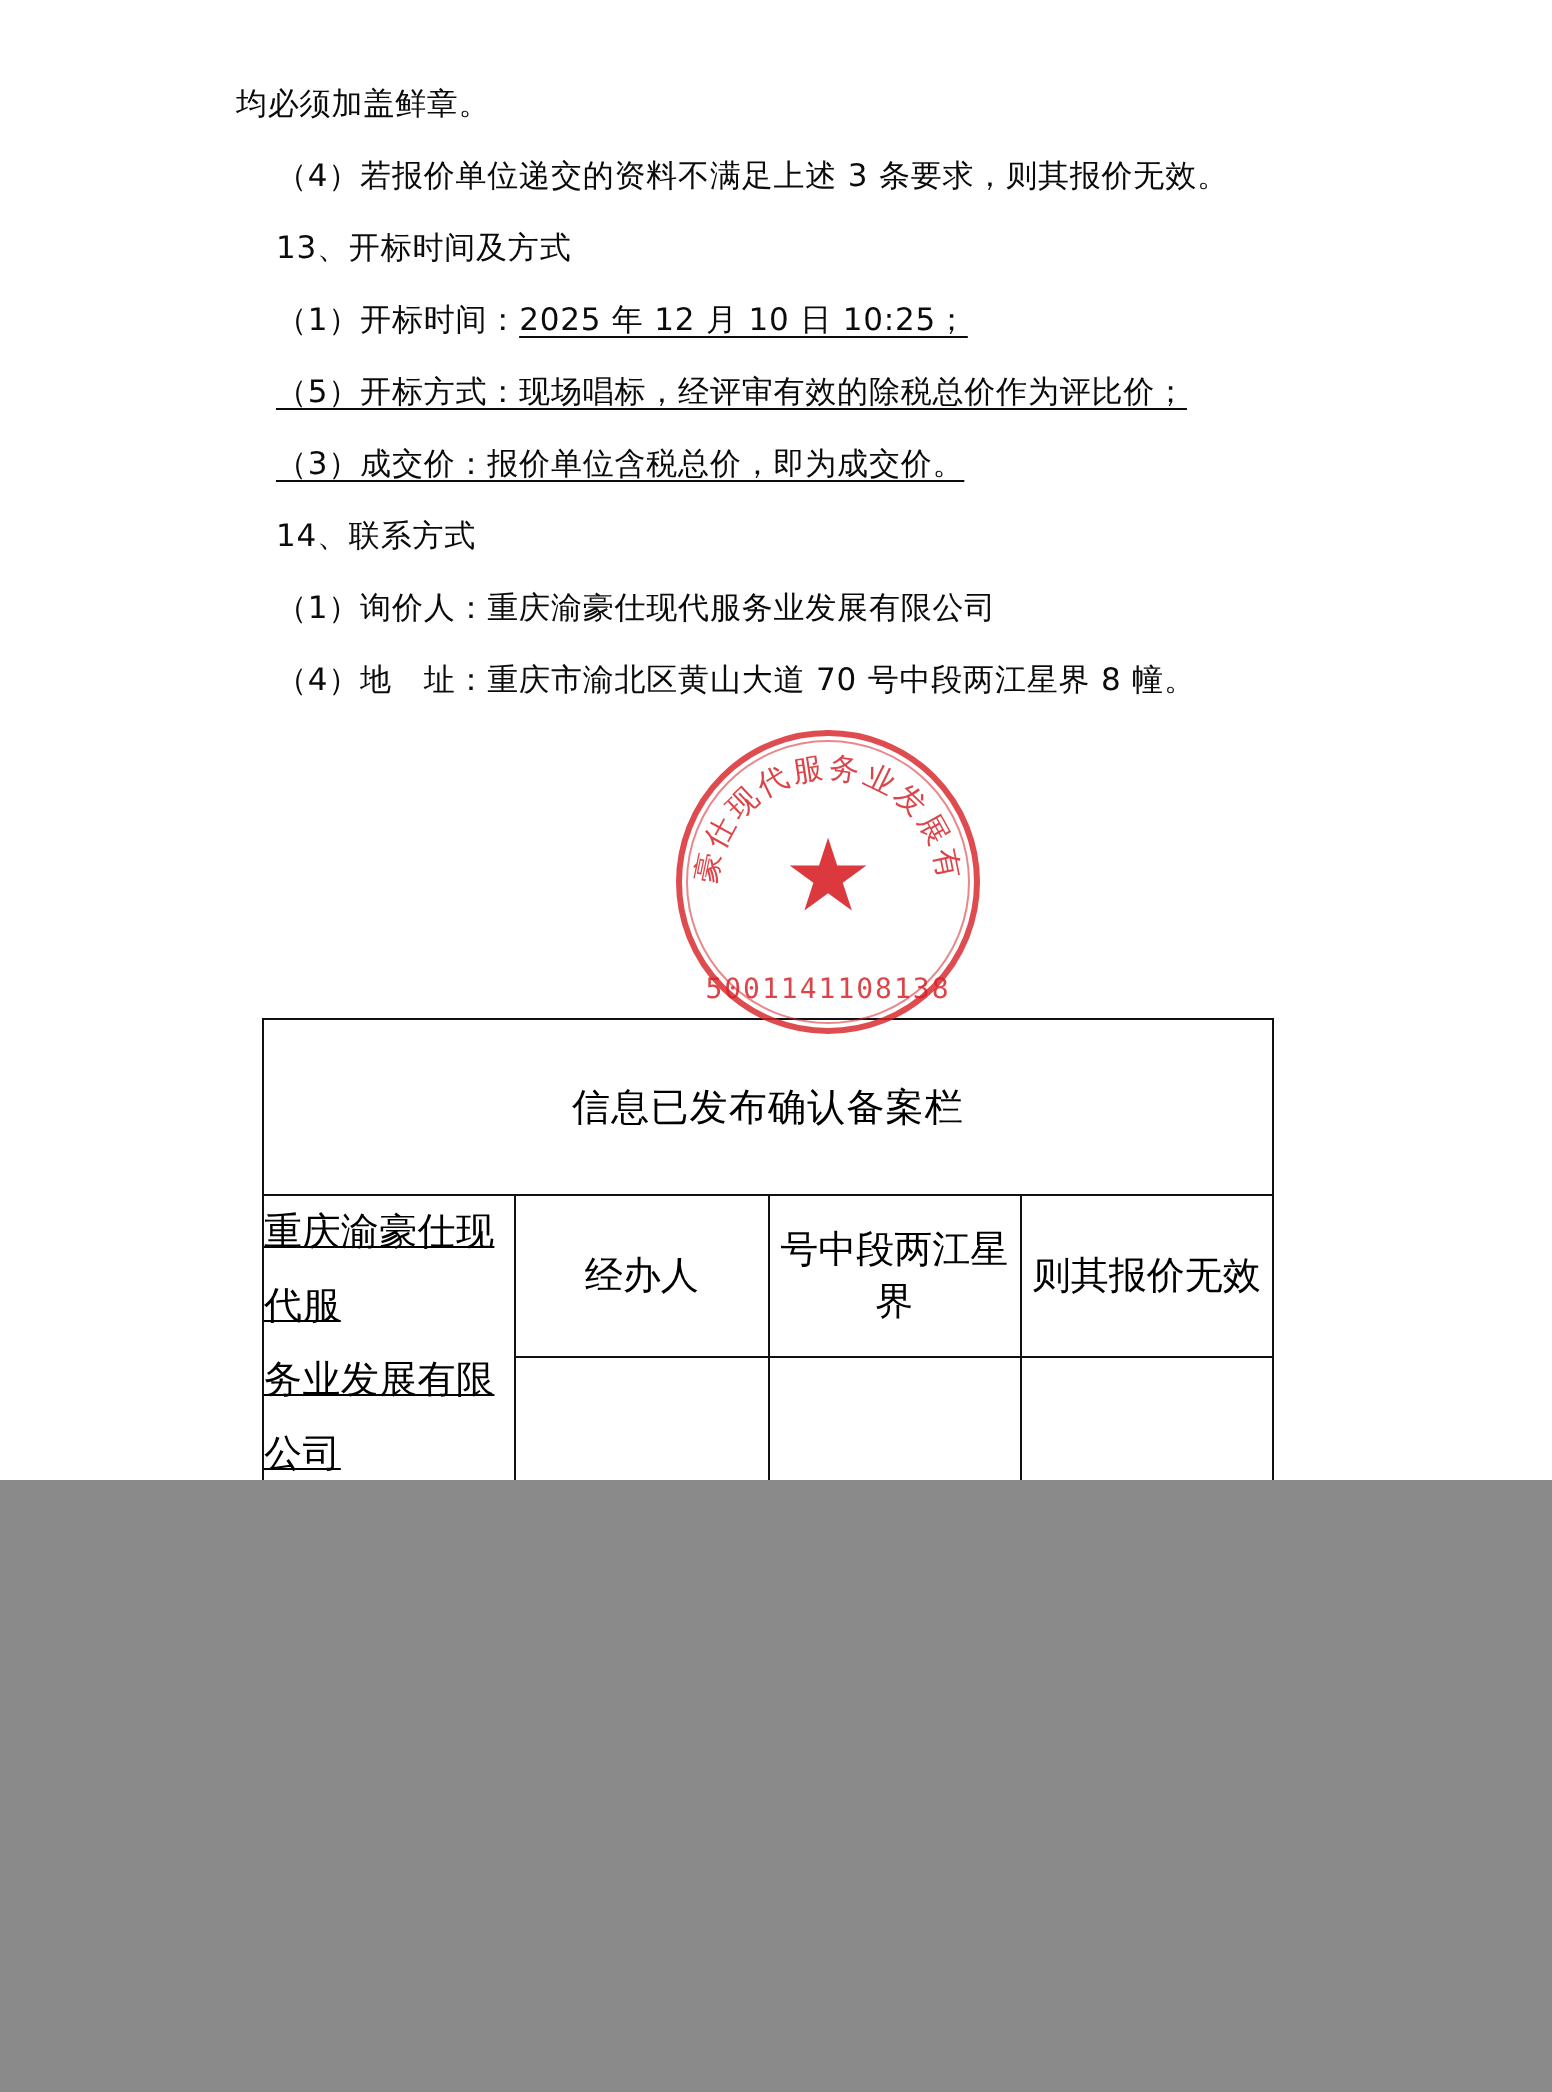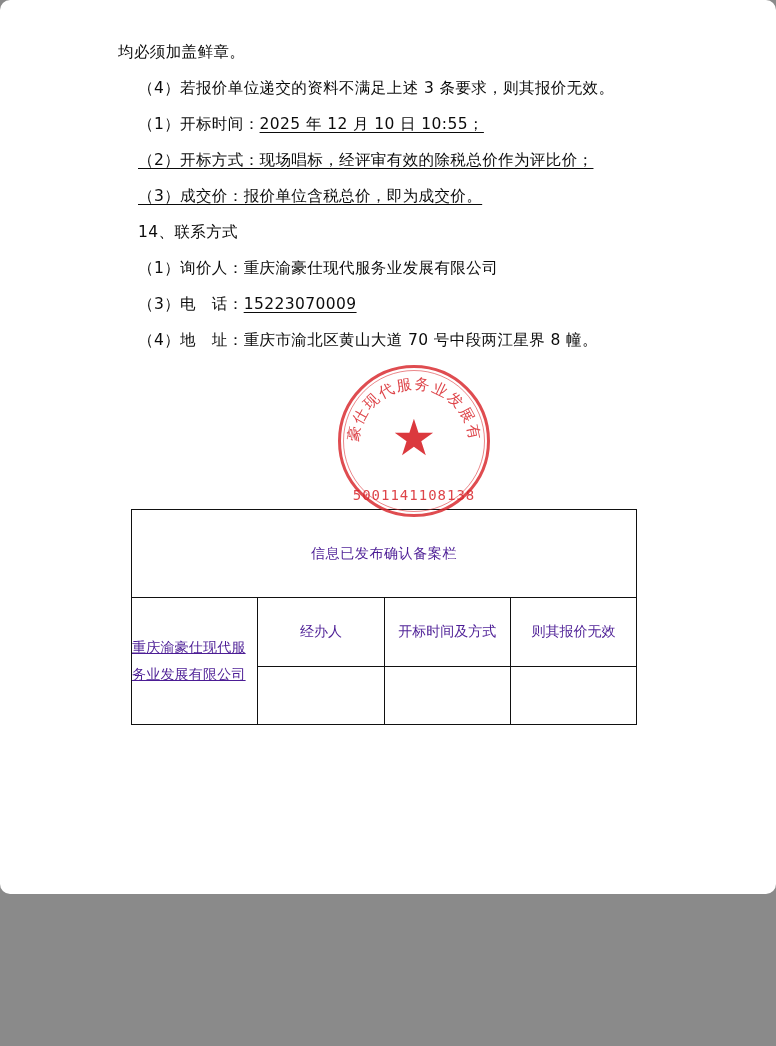--- a/index.html
+++ b/index.html
@@ -6,25 +6,24 @@
     margin: 0;
     padding: 0;
     background: #8a8a8a;
   }
   body {
     font-family: "DejaVu Sans", "Liberation Sans", sans-serif;
   }
   .page {
     position: relative;
     width: 776px;
-    height: 894px;
+    height: 740px;
     background: #ffffff;
     overflow: hidden;
     box-sizing: border-box;
-    border-radius: 10px;
   }
   .doc-body {
     position: absolute;
     left: 0;
     top: 0;
     width: 776px;
     padding: 45px 92px 0 118px;
     box-sizing: border-box;
   }
   .line {
@@ -47,22 +46,22 @@
   .confirm-table {
     position: absolute;
     left: 131px;
     top: 509px;
     width: 506px;
     border-collapse: collapse;
     table-layout: fixed;
   }
   .confirm-table td {
     border: 1.2px solid #111;
-    font-size: 14px;
-    color: #4c1d95;
+    font-size: 19px;
+    color: #000000;
     text-align: center;
     vertical-align: middle;
     padding: 0;
   }
   .ct-title {
     height: 87px;
     font-size: 14.5px;
     letter-spacing: 0.6px;
   }
   .ct-head {
@@ -161,64 +160,64 @@
   <div class="doc-body">
 
     <p class="line">
       <span>均必须加盖鲜章。</span>
     </p>
 
     <p class="line indent">
       <span>（4）若报价单位递交的资料不满足上述 3 条要求，则其报价无效。</span>
     </p>
 
-
-    <p class="line indent">
-      <span>（1）开标时间：</span><span class="u">2025 年 12 月 10 日 10:55；</span>
-    </p>
-
-    <p class="line indent">
-      <span class="u">（2）开标方式：现场唱标，经评审有效的除税总价作为评比价；</span>
+    <p class="line indent">
+      <span>13、开标时间及方式</span>
+    </p>
+
+    <p class="line indent">
+      <span>（1）开标时间：</span><span class="u">2025 年 12 月 10 日 10:25；</span>
+    </p>
+
+    <p class="line indent">
+      <span class="u">（5）开标方式：现场唱标，经评审有效的除税总价作为评比价；</span>
     </p>
 
     <p class="line indent">
       <span class="u">（3）成交价：报价单位含税总价，即为成交价。</span>
     </p>
 
     <p class="line indent">
       <span>14、联系方式</span>
     </p>
 
     <p class="line indent">
       <span>（1）询价人：重庆渝豪仕现代服务业发展有限公司</span>
     </p>
 
 
-    <p class="line indent">
-      <span>（3）电　话：</span><span class="u">15223070009</span>
-    </p>
 
     <p class="line indent">
       <span>（4）地　址：重庆市渝北区黄山大道 70 号中段两江星界 8 幢。</span>
     </p>
 
   </div>
 
   <table class="confirm-table">
     <tbody>
         <tr>
       <td class="ct-title" colspan="4">信息已发布确认备案栏</td>
     </tr>
     <tr>
       <td class="ct-head ct-firstcol" rowspan="2">
         <span class="fc-inner">重庆渝豪仕现代服</span>
         <span class="fc-inner">务业发展有限公司</span>
       </td>
       <td class="ct-head">经办人</td>
-      <td class="ct-head">开标时间及方式</td>
+      <td class="ct-head">号中段两江星界</td>
       <td class="ct-head">则其报价无效</td>
     </tr>
     <tr>
       <td class="ct-blank"></td>
       <td class="ct-blank"></td>
       <td class="ct-blank"></td>
     </tr>
   </tbody>
     </table>
 

